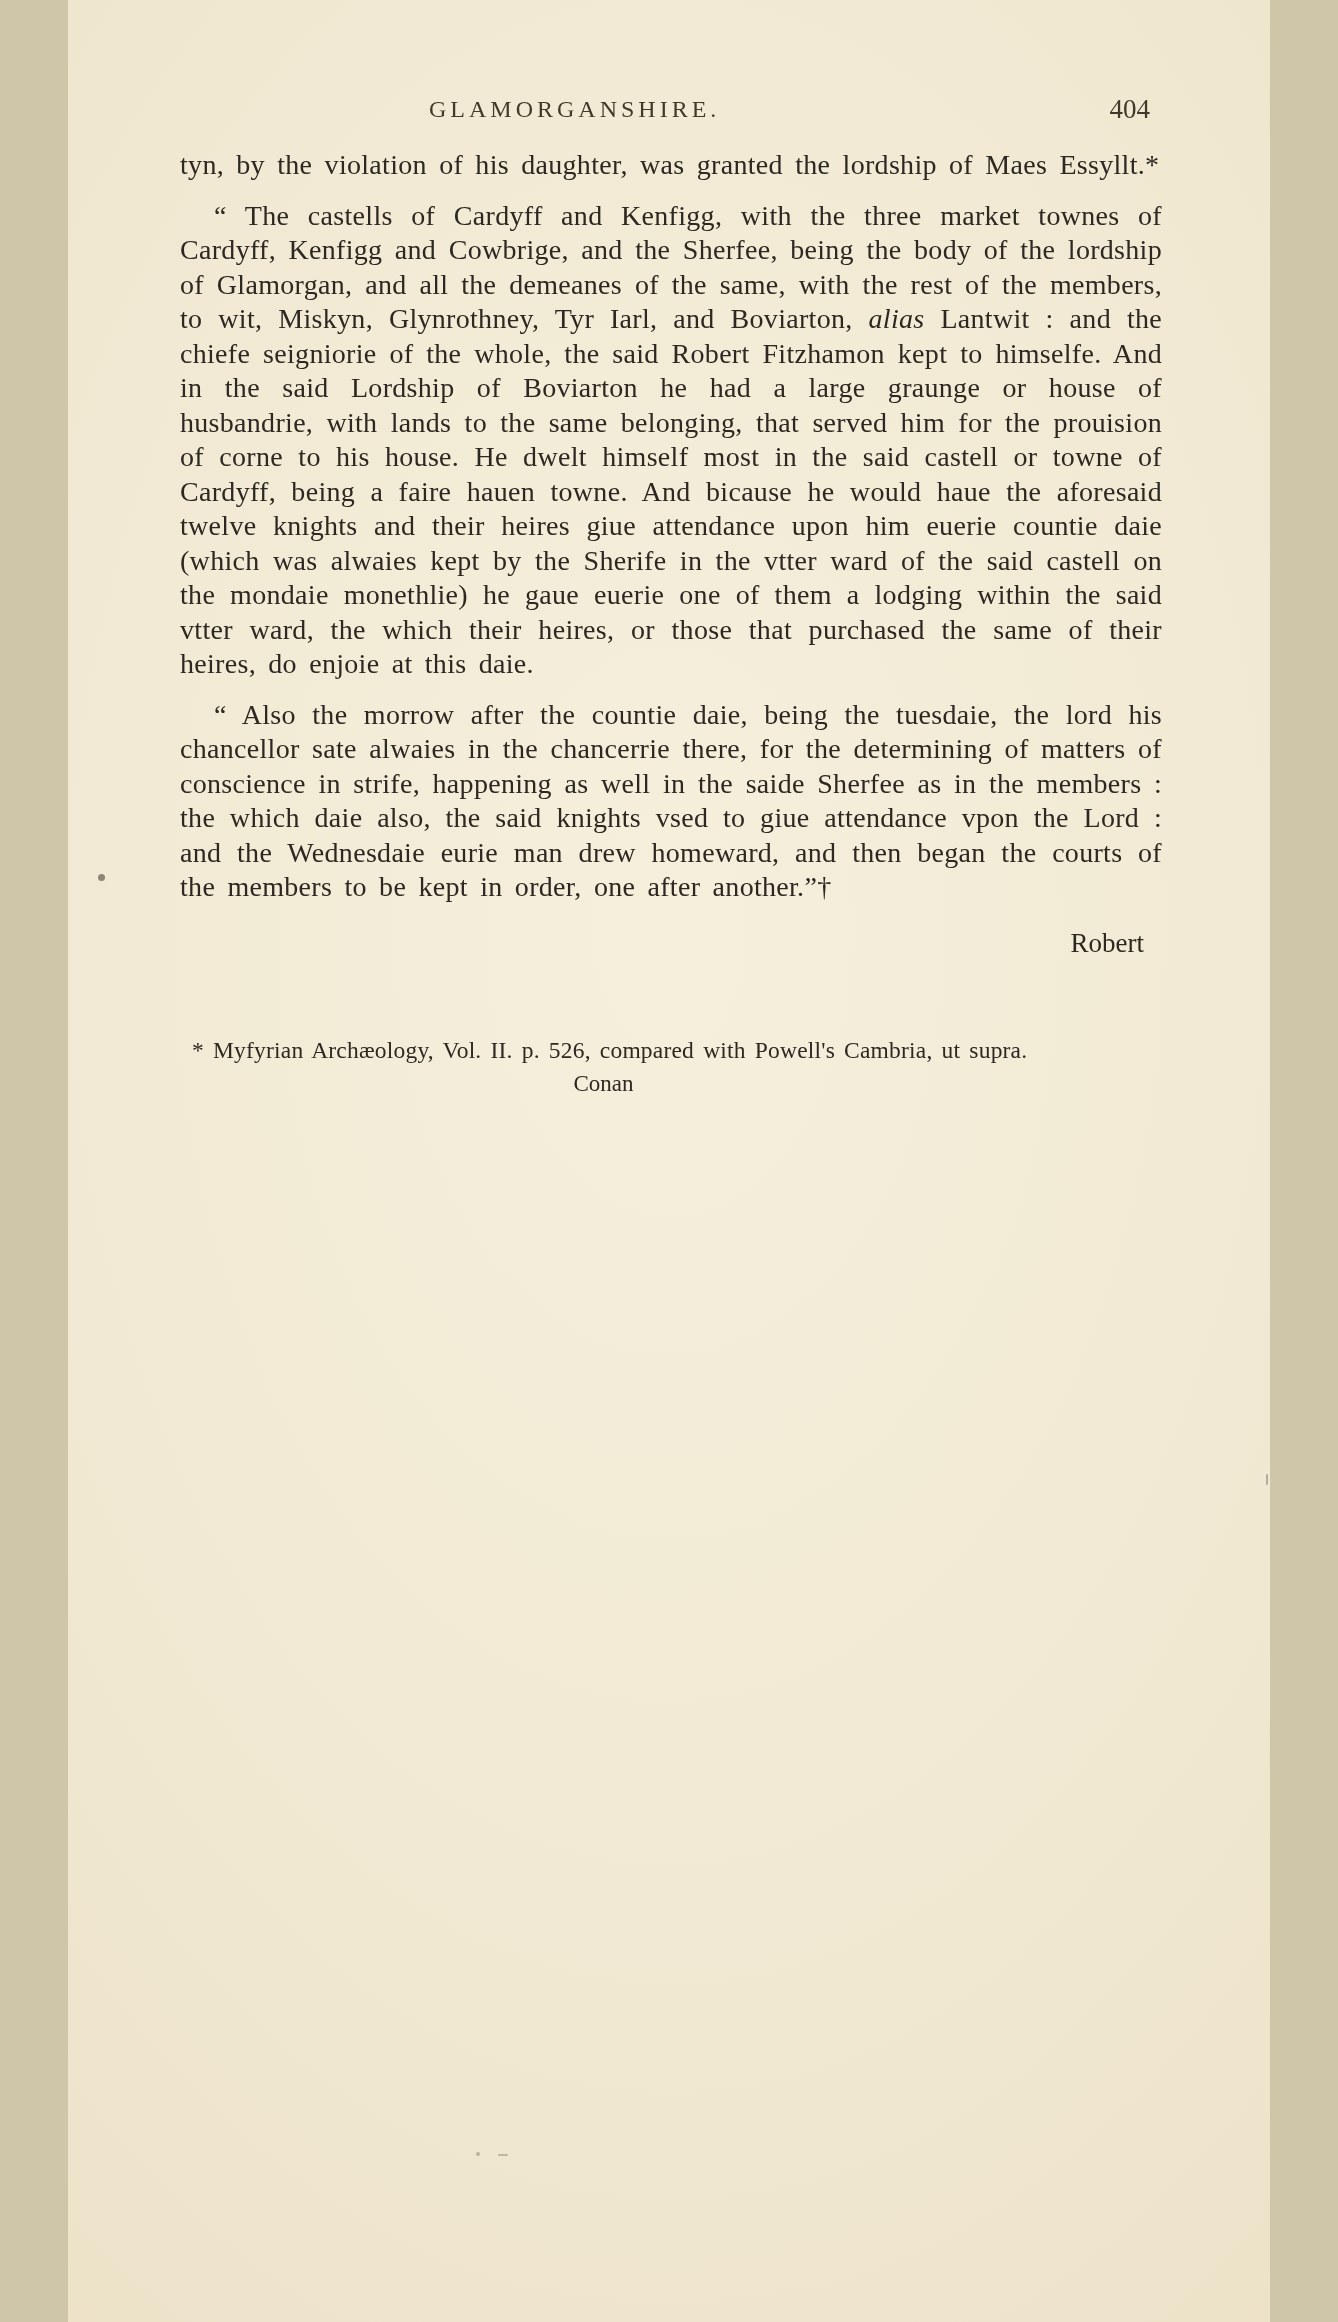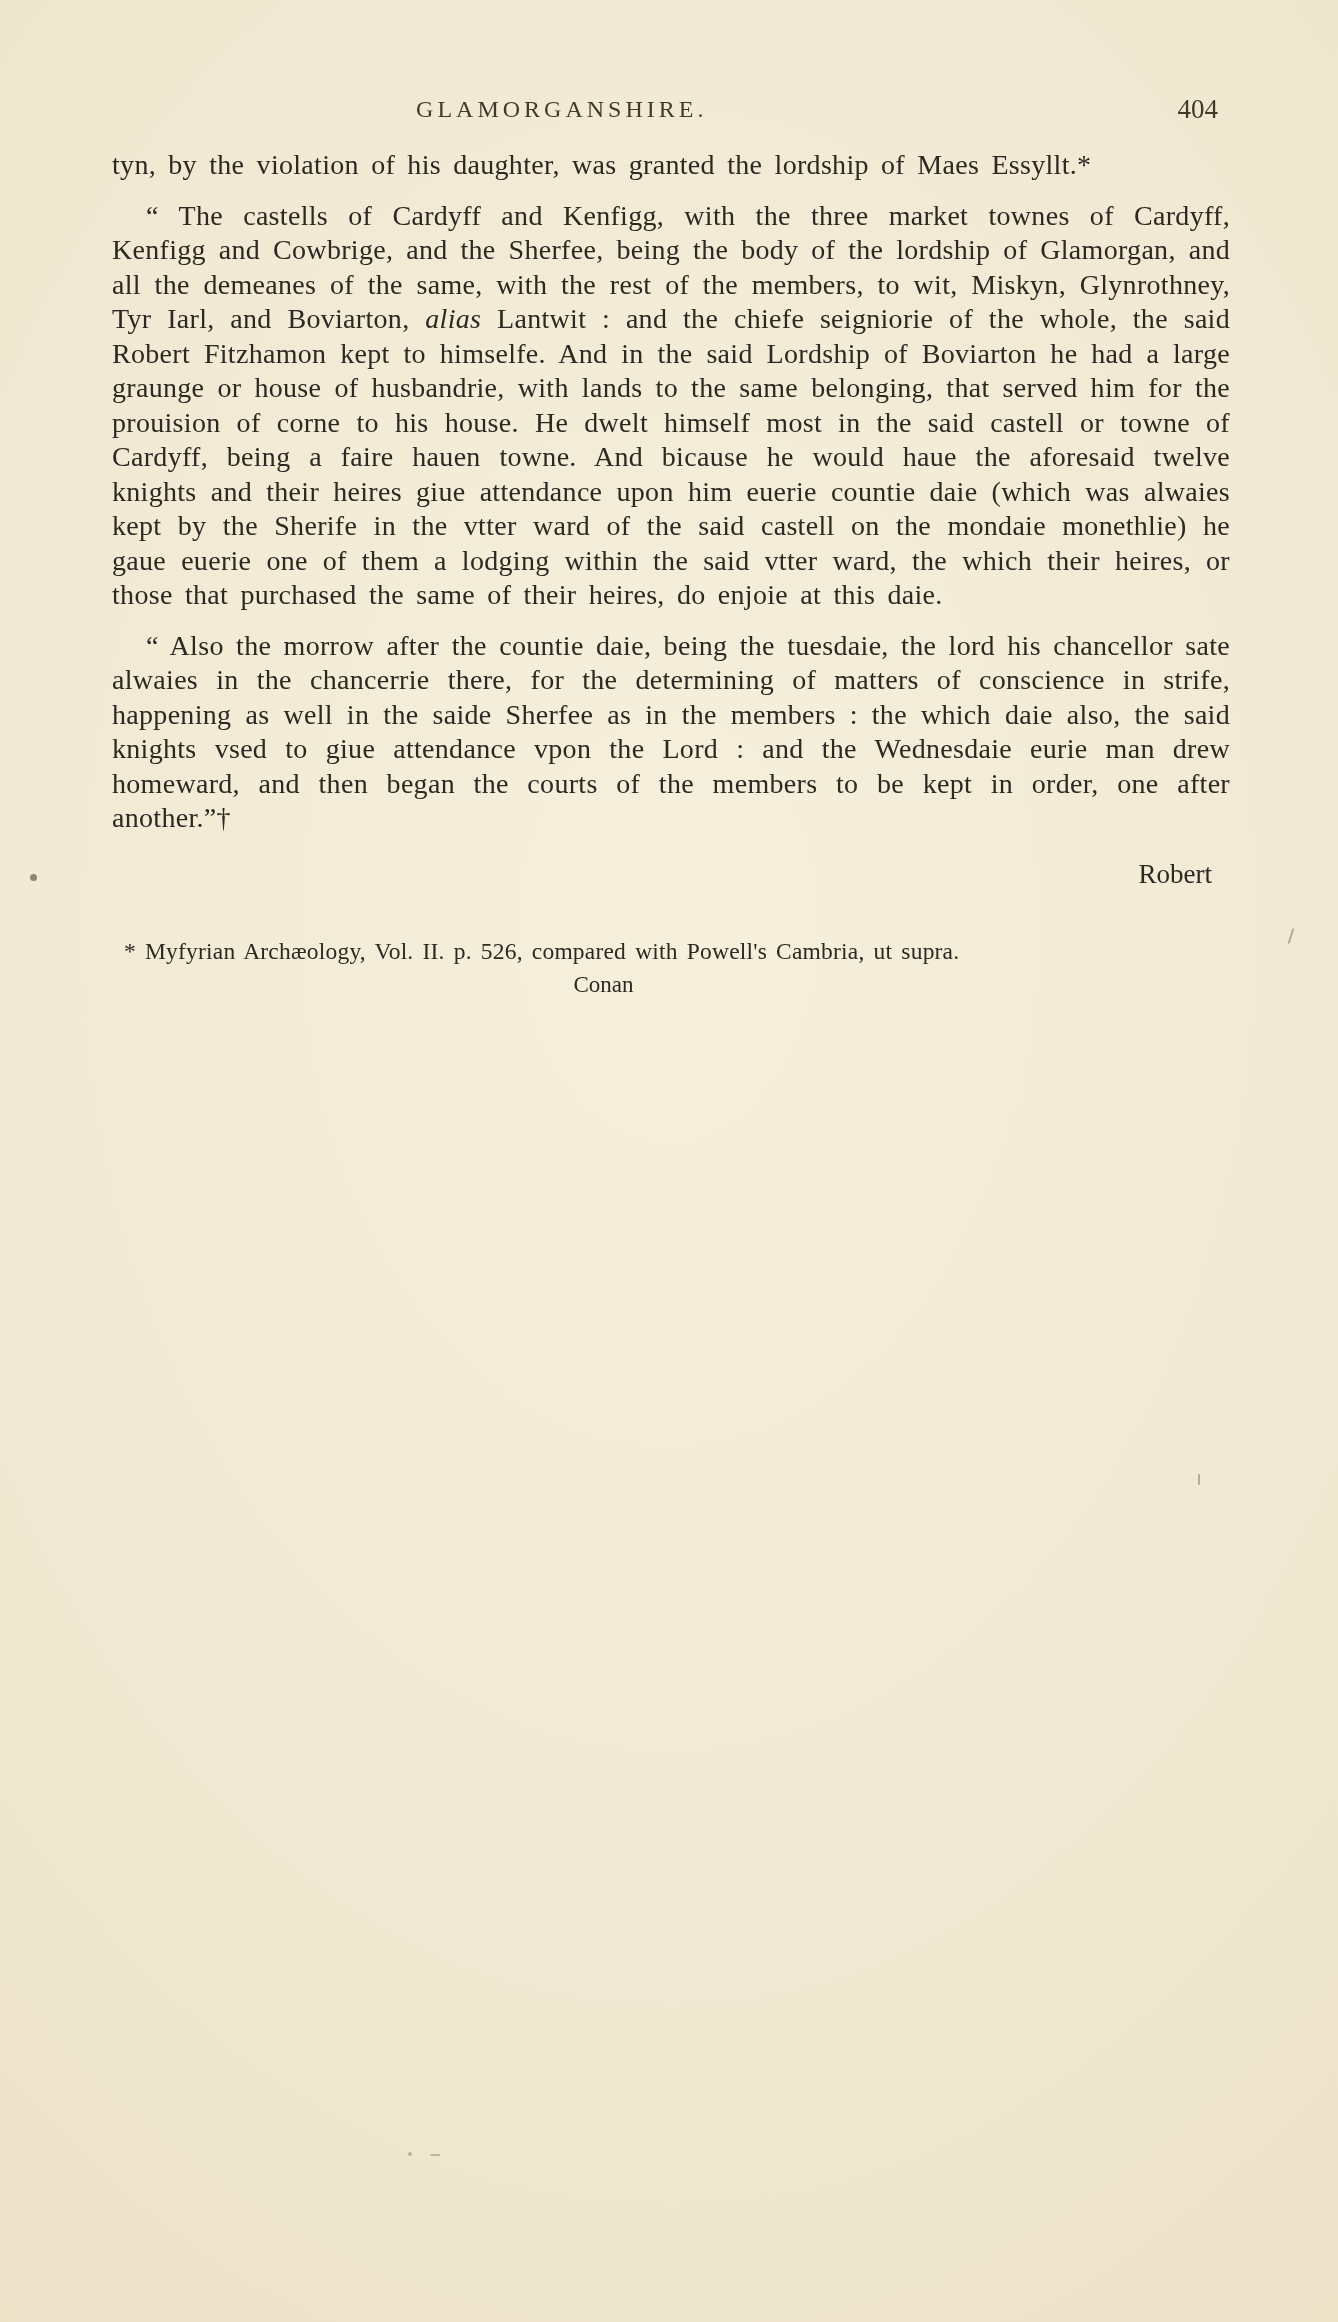--- a/index.html
+++ b/index.html
@@ -2,21 +2,21 @@
 <html style="--ink: #2d2822;"><head>
 <meta charset="utf-8">
 <style>
   html, body {
     margin: 0;
     padding: 0;
     background: #cfc5a8;
   }
   .page {
     position: relative;
-    width: 1338px;
+    width: 1202px;
     height: 2322px;
     margin: 0 auto;
     overflow: hidden;
     background: radial-gradient(130% 105% at 50% 40%,
                 #f5efdc 0%, #f1e9d3 40%, #ece1c6 75%, #e3d6b4 100%);
     color: var(--ink, #2d2822);
     font-family: "Liberation Serif", "DejaVu Serif", serif;
     -webkit-font-smoothing: antialiased;
   }
   .content {
@@ -56,21 +56,21 @@
   }
   .body-text p.indent { text-indent: 34px; }
   .italic { font-style: italic; }
   .catchword {
     margin-top: 23px;
     text-align: right;
     padding-right: 34px;
     font-size: 27px;
   }
   .footnotes {
-    margin-top: 44px;
+    margin-top: 74px;
   }
   .footnotes p {
     margin: 0;
     font-size: 23.5px;
     line-height: 34px;
     text-align: justify;
     word-spacing: 3px;
     letter-spacing: 0.2px;
   }
   .footnotes p.indent { text-indent: 28px; }

